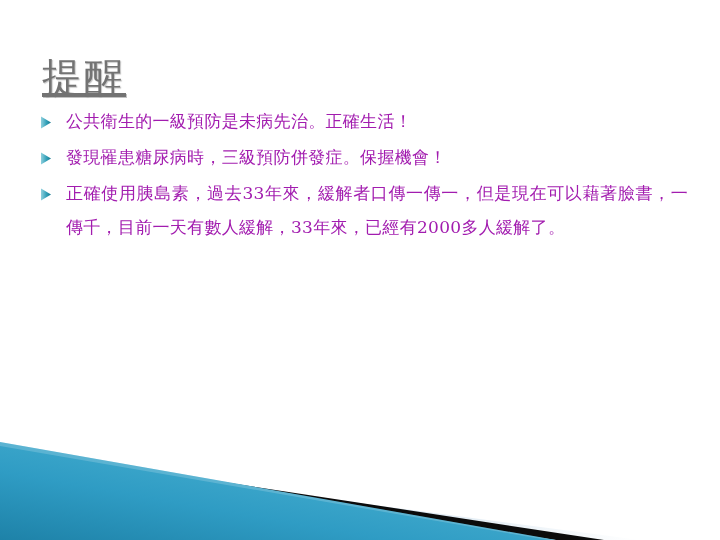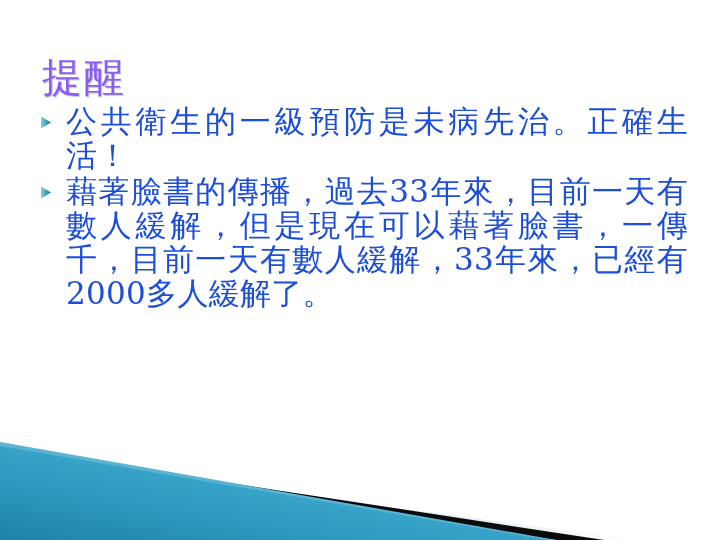--- a/index.html
+++ b/index.html
@@ -22,25 +22,26 @@
   }
 
   
   .slide-title {
     position: absolute;
     left: 42px;
     top: 28px;
     width: 620px;
     font-size: 40px;
     line-height: 1.1;
-    color: #8b5cf6;
+    color: #737373;
     letter-spacing: 2px;
     font-weight: 400;
     text-shadow: 1px 1px 1px rgba(120,120,120,0.45);
     font-family: "DejaVu Serif", "Liberation Serif", serif;
+    text-decoration: underline;
   }
 
   
   .body-list {
     position: absolute;
     left: 40px;
     top: 104px;
     width: 648px;
     margin: 0;
     padding: 0;
@@ -54,23 +55,23 @@
   .bullet-marker {
     flex: 0 0 auto;
     width: 26px;
     padding-top: 12px;
     text-align: left;
     line-height: 0;
   }
   .bullet-marker svg { display: block; }
   .bullet-text {
     flex: 1 1 auto;
-    font-size: 31px;
+    font-size: 17px;
     line-height: 34px;
-    color: #1d4ed8;
+    color: #a21caf;
     letter-spacing: 0.3px;
     text-align: justify;
     text-justify: inter-character;
     word-break: break-all;
   }
 
   
   .corner-art {
     position: absolute;
     left: 0;
@@ -99,29 +100,37 @@
               <stop offset="100%" stop-color="#16798F"></stop>
             </linearGradient>
           </defs>
           <path d="M1 0.5 L11 6.5 L1 12.5 Z" fill="url(#bg1)"></path>
         </svg>
       </span>
       <span class="bullet-text">公共衛生的一級預防是未病先治。正確生活！</span>
     </li>
 
 
+    <li class="bullet-row">
+      <span class="bullet-marker">
+        <svg width="12" height="13" viewBox="0 0 12 13" aria-hidden="true">
+          <path d="M1 0.5 L11 6.5 L1 12.5 Z" fill="url(#bg1)"></path>
+        </svg>
+      </span>
+      <span class="bullet-text">發現罹患糖尿病時，三級預防併發症。保握機會！</span>
+    </li>
 
 
     <li class="bullet-row">
       <span class="bullet-marker">
         <svg width="12" height="13" viewBox="0 0 12 13" aria-hidden="true">
           <path d="M1 0.5 L11 6.5 L1 12.5 Z" fill="url(#bg1)"></path>
         </svg>
       </span>
-      <span class="bullet-text">藉著臉書的傳播，過去33年來，目前一天有數人緩解，但是現在可以藉著臉書，一傳千，目前一天有數人緩解，33年來，已經有2000多人緩解了。</span>
+      <span class="bullet-text">正確使用胰島素，過去33年來，緩解者口傳一傳一，但是現在可以藉著臉書，一傳千，目前一天有數人緩解，33年來，已經有2000多人緩解了。</span>
     </li>
 
   </ul>
 
   <svg class="corner-art" viewBox="0 0 720 110" preserveAspectRatio="none">
     <defs>
       <linearGradient id="tealGrad" x1="0" y1="1" x2="1" y2="0">
         <stop offset="0%" stop-color="#1E82A8"></stop>
         <stop offset="35%" stop-color="#2F9CC4"></stop>
         <stop offset="70%" stop-color="#46AECF"></stop>

